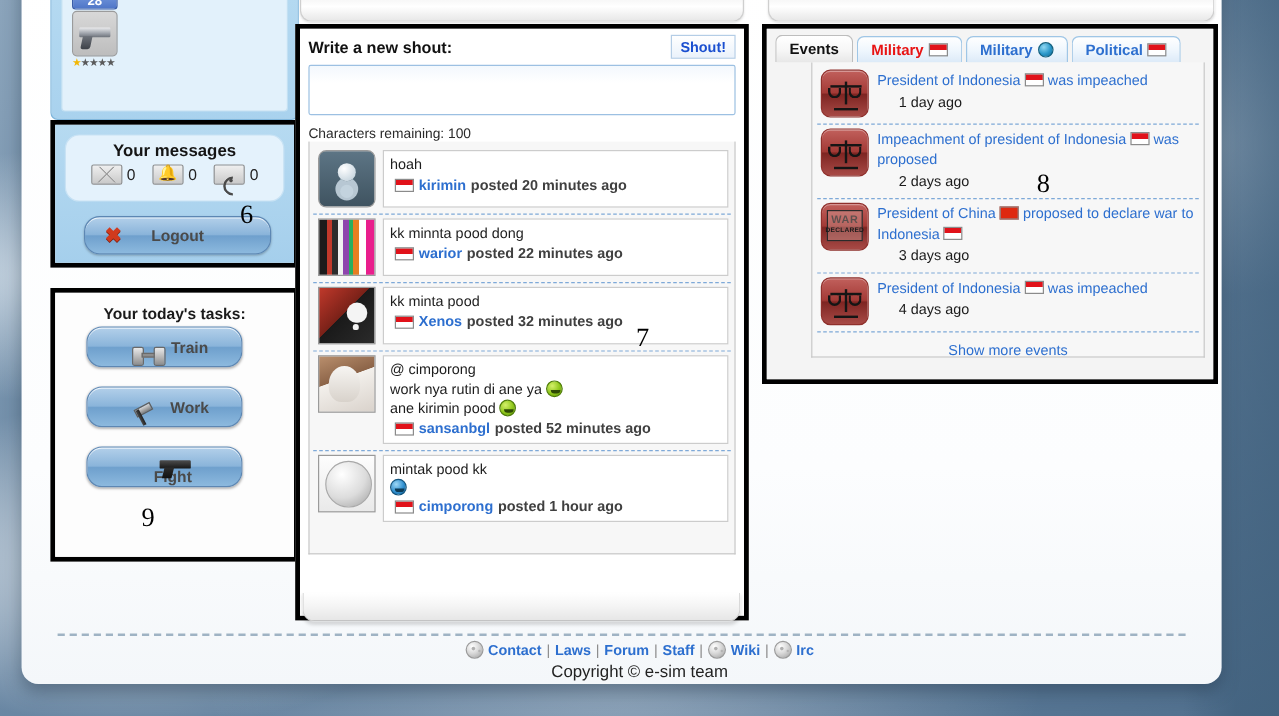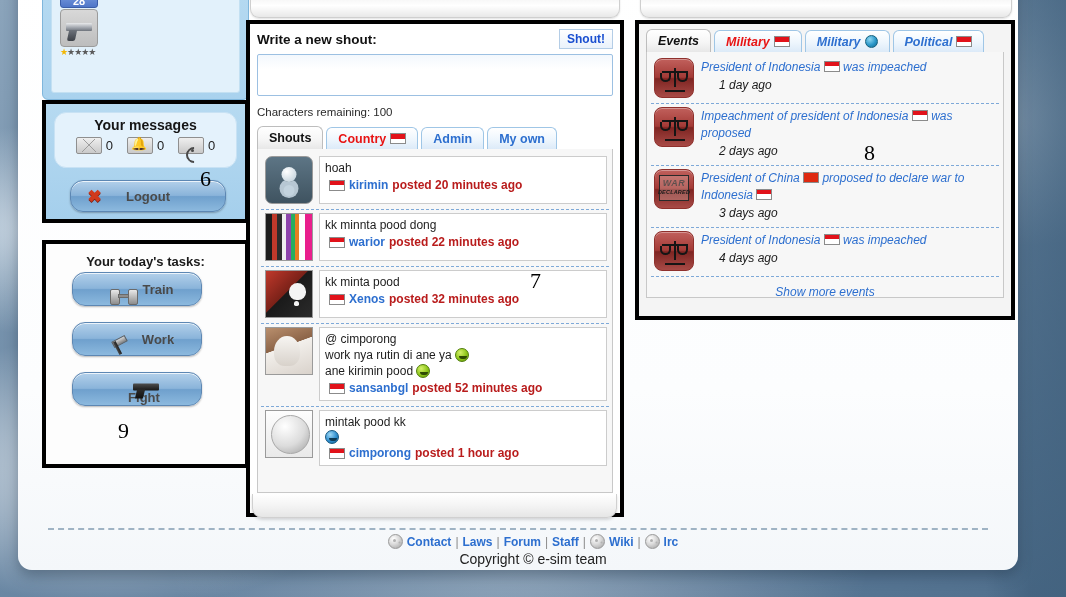--- a/index.html
+++ b/index.html
@@ -263,42 +263,42 @@
     background:radial-gradient(circle at 35% 28%, #ffffff 0%, #dcdcdc 55%, #9f9f9f 100%);
     border:1px solid #a8a8a8;
   }
   .shout-body {
     flex:1; background:#ffffff; border:1px solid #cccccc;
     padding:3px 5px 4px 5px; font-size:12px; color:#1d1d1d; line-height:16px;
   }
   .shout-msg-line { display:flex; align-items:center; gap:3px; flex-wrap:wrap; }
   .shout-meta { margin-top:1px; display:flex; align-items:center; gap:4px; padding-left:4px; }
   .shout-user { color:#2d6fcf; font-weight:bold; }
-  .shout-when { font-weight:bold; color:#b91c1c; }
+  .shout-when { font-weight:bold; color:#404040; }
   .emo {
     width:14px; height:14px; border-radius:50%; display:inline-block;
     background:radial-gradient(circle at 35% 30%, #d4f06a 0%, #8ec61a 55%, #5f930b 100%);
     border:1px solid #4f7d09; position:relative; vertical-align:-3px;
   }
   .emo:after {
     content:""; position:absolute; left:3px; top:7px; width:8px; height:3px;
     border-radius:0 0 5px 5px; background:#2e4a04;
   }
   .emo.blue {
     background:radial-gradient(circle at 35% 30%, #9fd8f5 0%, #2f8fd0 55%, #17608f 100%);
     border-color:#14567f;
   }
   .emo.blue:after { background:#0d3a55; }
 
   
   #events-box { left:635px; top:20px; width:380px; height:300px; }
-  #events-inner { position:absolute; inset:0; background:#f4f4f4; padding:5px 7px 6px 7px;font-style:italic; }
+  #events-inner { position:absolute; inset:0; background:#f4f4f4; padding:5px 7px 6px 7px; }
   #events-list {
     border:1px solid #c8c8c8; border-top:none; background:#f7f7f7;
-    height:246px; padding:3px 4px 0 4px; overflow:hidden;
+    height:246px; padding:3px 4px 0 4px; overflow:hidden;margin-left:30px;
   }
   .event-item { display:flex; gap:7px; padding:3px 2px 5px 3px; border-bottom:1px dashed #7ea9d8; }
   .event-icon {
     width:40px; height:40px; flex:0 0 40px; border-radius:8px;
     background:linear-gradient(180deg,#c1605c 0%, #a33a36 48%, #7e2522 52%, #a84a46 100%);
     border:1px solid #8f302c; position:relative; overflow:hidden;
     box-shadow:inset 0 1px 0 rgba(255,255,255,0.35);
   }
   .scales:before {
     content:""; position:absolute; left:19px; top:9px; width:2px; height:19px; background:#151515;
@@ -437,35 +437,20 @@
 
 <div class="hl-box" id="shout-box">
   <div id="shout-inner">
     <div id="shout-head">
       <span id="shout-head-title">Write a new shout:</span>
       <button id="shout-submit">Shout!</button>
     </div>
     <textarea id="shout-text" placeholder="" style=""></textarea>
     <div id="chars-left">Characters remaining: 100</div>
 
-    <div class="tabrow">
-      <div class="tab active">
-        <span>Shouts</span>
-      </div>
-      <div class="tab red">
-        <span>Country</span>
-        <span class="flag-id"></span>
-      </div>
-      <div class="tab">
-        <span>Admin</span>
-      </div>
-      <div class="tab">
-        <span>My own</span>
-      </div>
-    </div>
 
     <div id="shout-list">
 
       <div class="shout-item">
         <div class="avatar av1"></div>
         <div class="shout-body">
           <div class="shout-msg-line">
               <span>hoah</span>
             </div>
           <div class="shout-meta">

